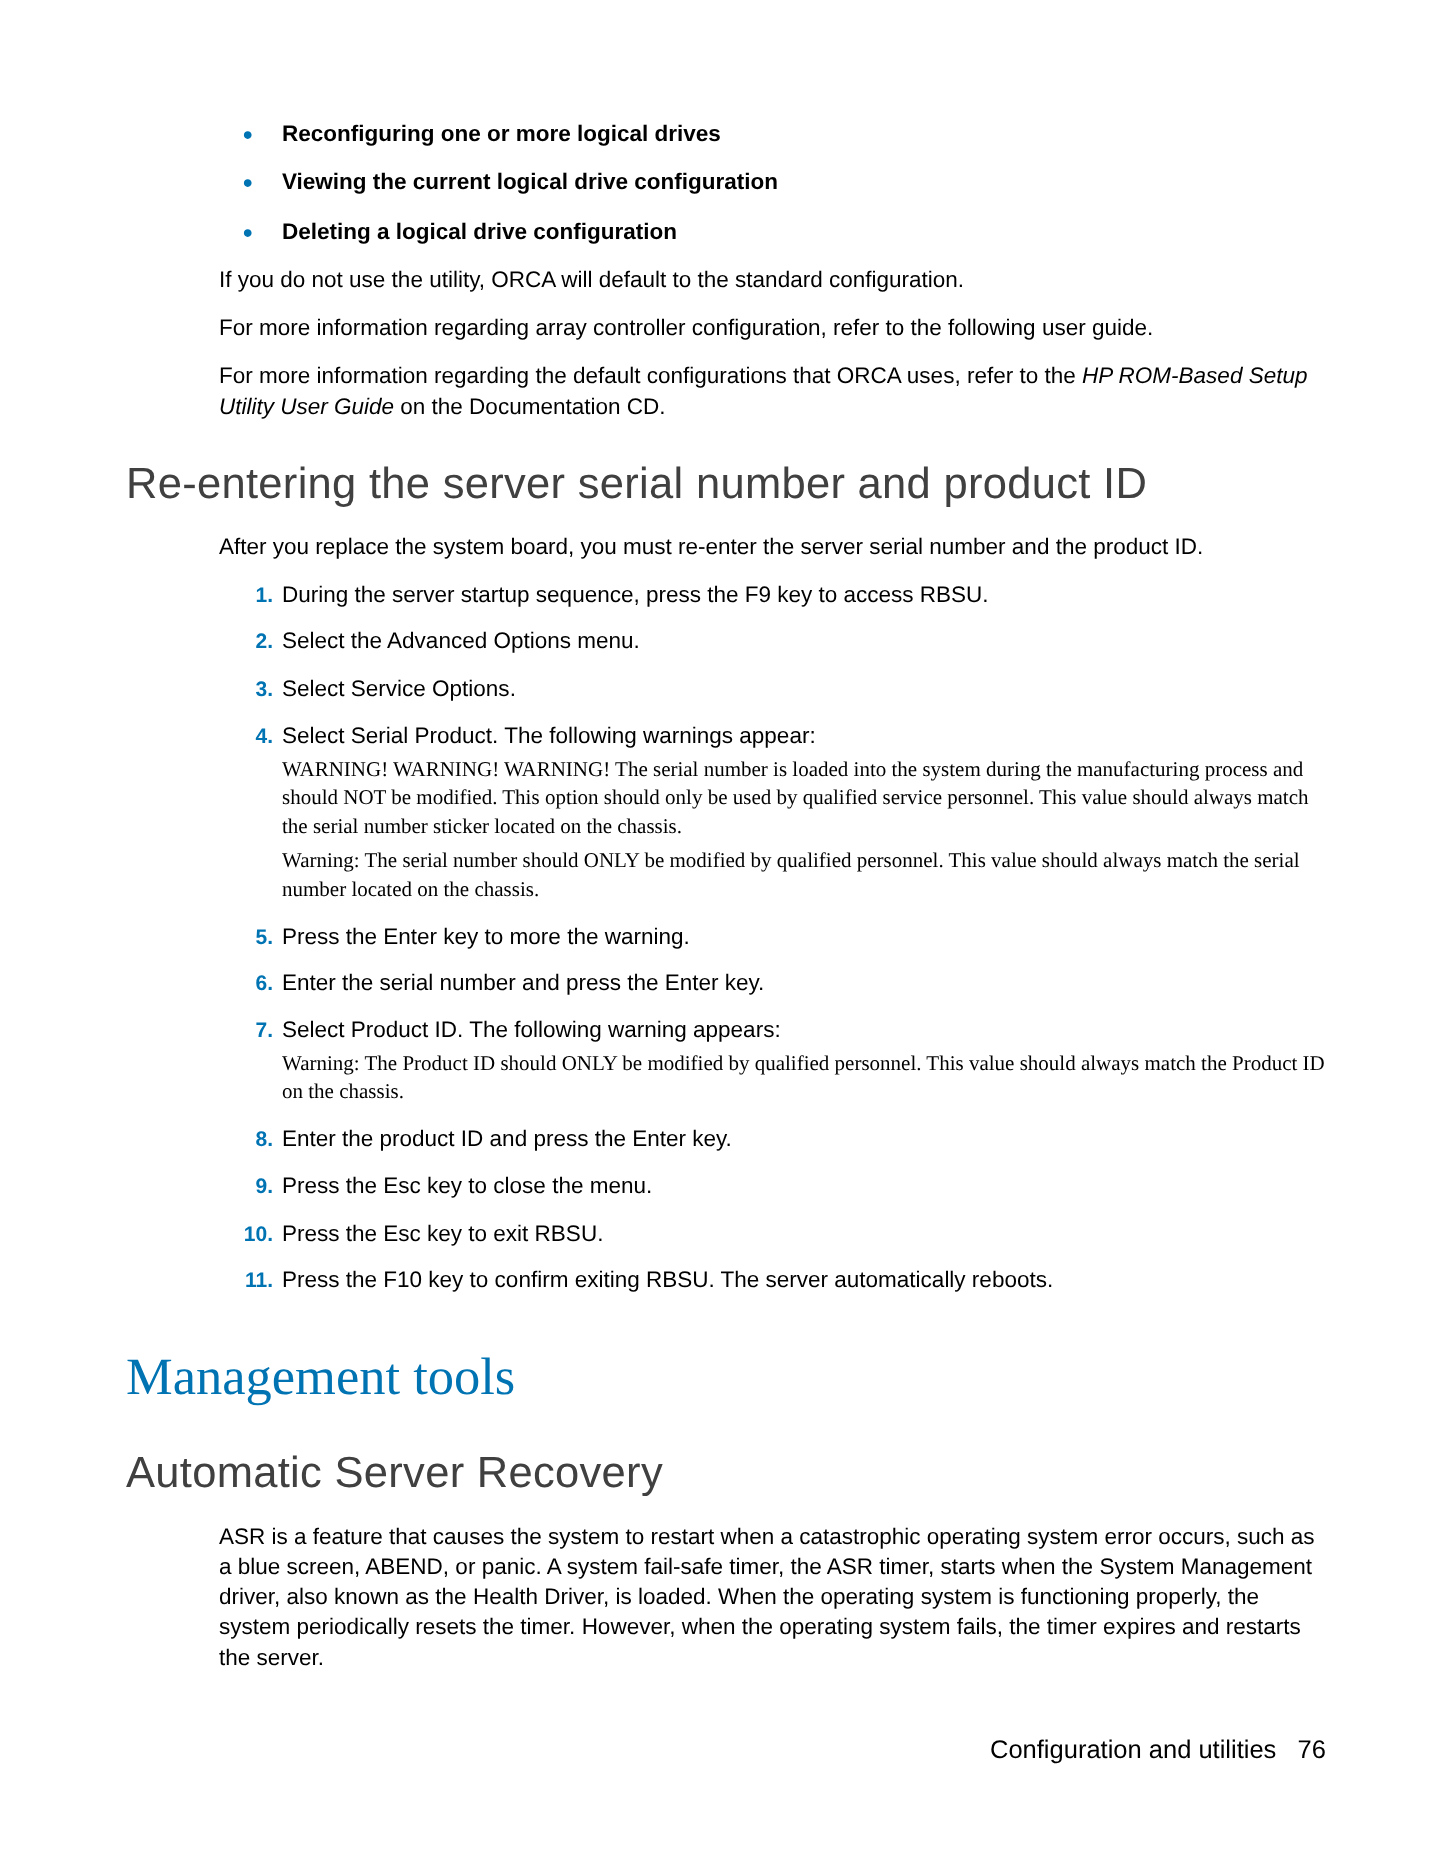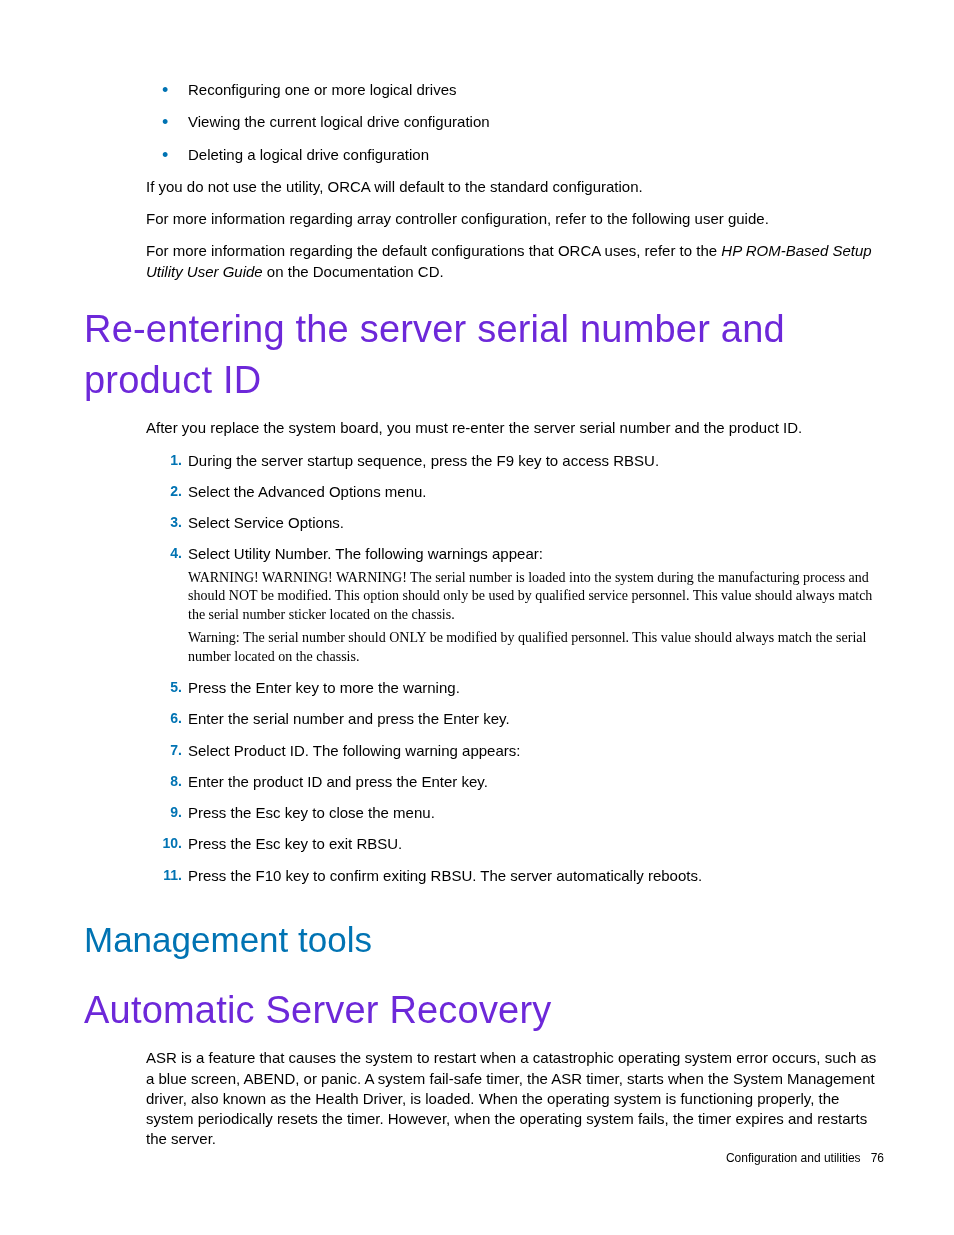--- a/index.html
+++ b/index.html
@@ -12,20 +12,21 @@
     width: 954px;
     height: 1235px;
     box-sizing: border-box;
     line-height: 1.35;
     position: relative;
   }
   .bullet-list {
     list-style: none;
     padding: 0;
     margin: 0 0 10px 0;
+    font-weight: bold;
   }
   .bullet-list li {
     position: relative;
     padding-left: 104px;
     margin-bottom: 12px;
   }
   .bullet-list li::before {
     content: "•";
     color: #0073b3;
     font-size: 18px;
@@ -36,27 +37,27 @@
   .body-para {
     margin: 0 0 12px 0;
     padding-left: 62px;
     line-height: 1.35;
   }
   .italic { font-style: italic; }
   .bold { font-weight: normal; margin-top: 12px; }
   h2 {
     font-family: "Futura", "Trebuchet MS", Arial, sans-serif;
     font-weight: 300;
-    color: #6d28d9;
-    font-size: 38px;
+    color: #404040;
+    font-size: 29px;
     margin: 22px 0 12px 0;
     letter-spacing: 0.2px;
   }
   h1 {
-    font-family: Liberation Sans, sans-serif;
+    font-family: Liberation Serif, serif;
     font-weight: 300;
     color: #0073b3;
     font-size: 35px;
     margin: 30px 0 6px 0;
   }
   ol.num-list {
     list-style: none;
     padding: 0;
     margin: 0;
     counter-reset: item;
@@ -83,23 +84,23 @@
     width: 27px;
   }
   .mono {
     font-family: Liberation Serif, serif;
     font-size: 14px;
     line-height: 1.35;
     margin: 4px 0 4px 0;
   }
   .footer {
     position: absolute;
-    bottom: 69px;
+    bottom: 56px;
     right: 70px;
-    font-size: 12px;
+    font-size: 17px;
   }
 </style>
 </head>
 <body>
 
 <ul class="bullet-list">
   <li>Reconfiguring one or more logical drives</li>
   <li>Viewing the current logical drive configuration</li>
   <li>Deleting a logical drive configuration</li>
 </ul>
@@ -118,32 +119,33 @@
   <li>
     <span>During the server startup sequence, press the </span><span class="bold">F9</span><span> key to access RBSU.</span>
   </li>
   <li>
     <span>Select the </span><span class="bold">Advanced Options</span><span> menu.</span>
   </li>
   <li>
     <span>Select </span><span class="bold">Service Options</span><span>.</span>
   </li>
   <li>
-    <span>Select </span><span class="bold">Utility Number</span><span>. The following warnings appear:</span>
+    <span>Select </span><span class="bold">Serial Product</span><span>. The following warnings appear:</span>
     <div class="mono">WARNING! WARNING! WARNING! The serial number is loaded into the system during the manufacturing process and should NOT be modified. This option should only be used by qualified service personnel. This value should always match the serial number sticker located on the chassis.</div>
     <div class="mono">Warning: The serial number should ONLY be modified by qualified personnel. This value should always match the serial number located on the chassis.</div>
   </li>
   <li>
     <span>Press the </span><span class="bold">Enter</span><span> key to more the warning.</span>
   </li>
   <li>
     <span>Enter the serial number and press the </span><span class="bold">Enter</span><span> key.</span>
   </li>
   <li>
     <span>Select </span><span class="bold">Product ID</span><span>. The following warning appears:</span>
+    <div class="mono">Warning: The Product ID should ONLY be modified by qualified personnel. This value should always match the Product ID on the chassis.</div>
   </li>
   <li>
     <span>Enter the product ID and press the </span><span class="bold">Enter</span><span> key.</span>
   </li>
   <li>
     <span>Press the </span><span class="bold">Esc</span><span> key to close the menu.</span>
   </li>
   <li class="double-digit">
     <span>Press the </span><span class="bold">Esc</span><span> key to exit RBSU.</span>
   </li>

